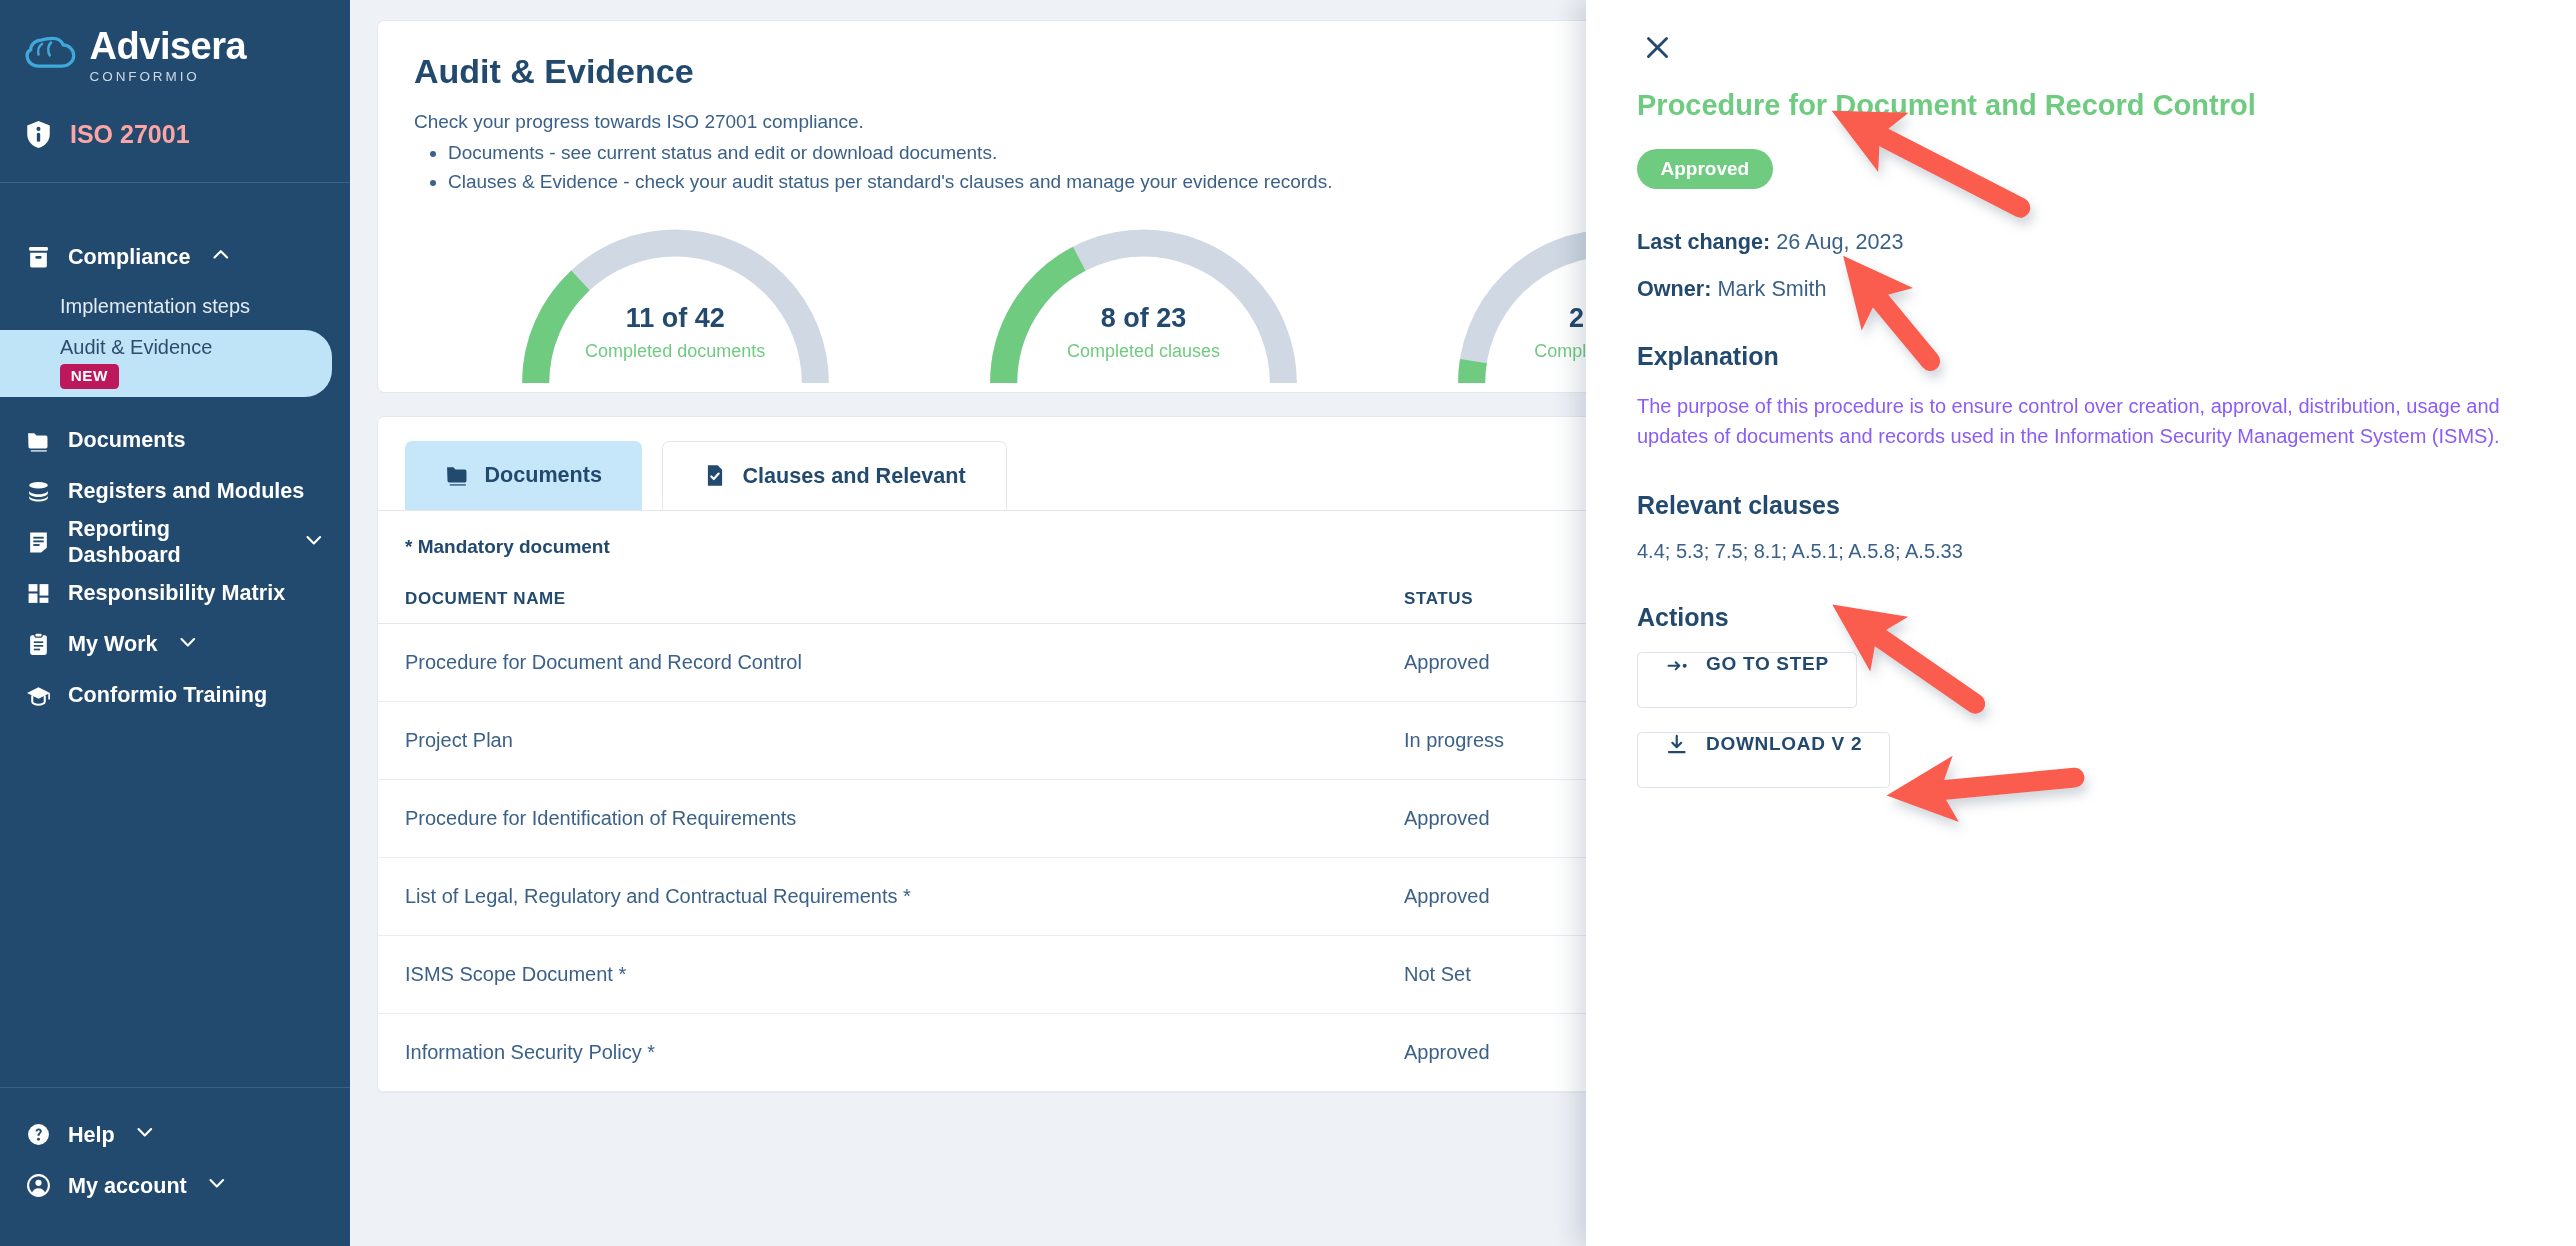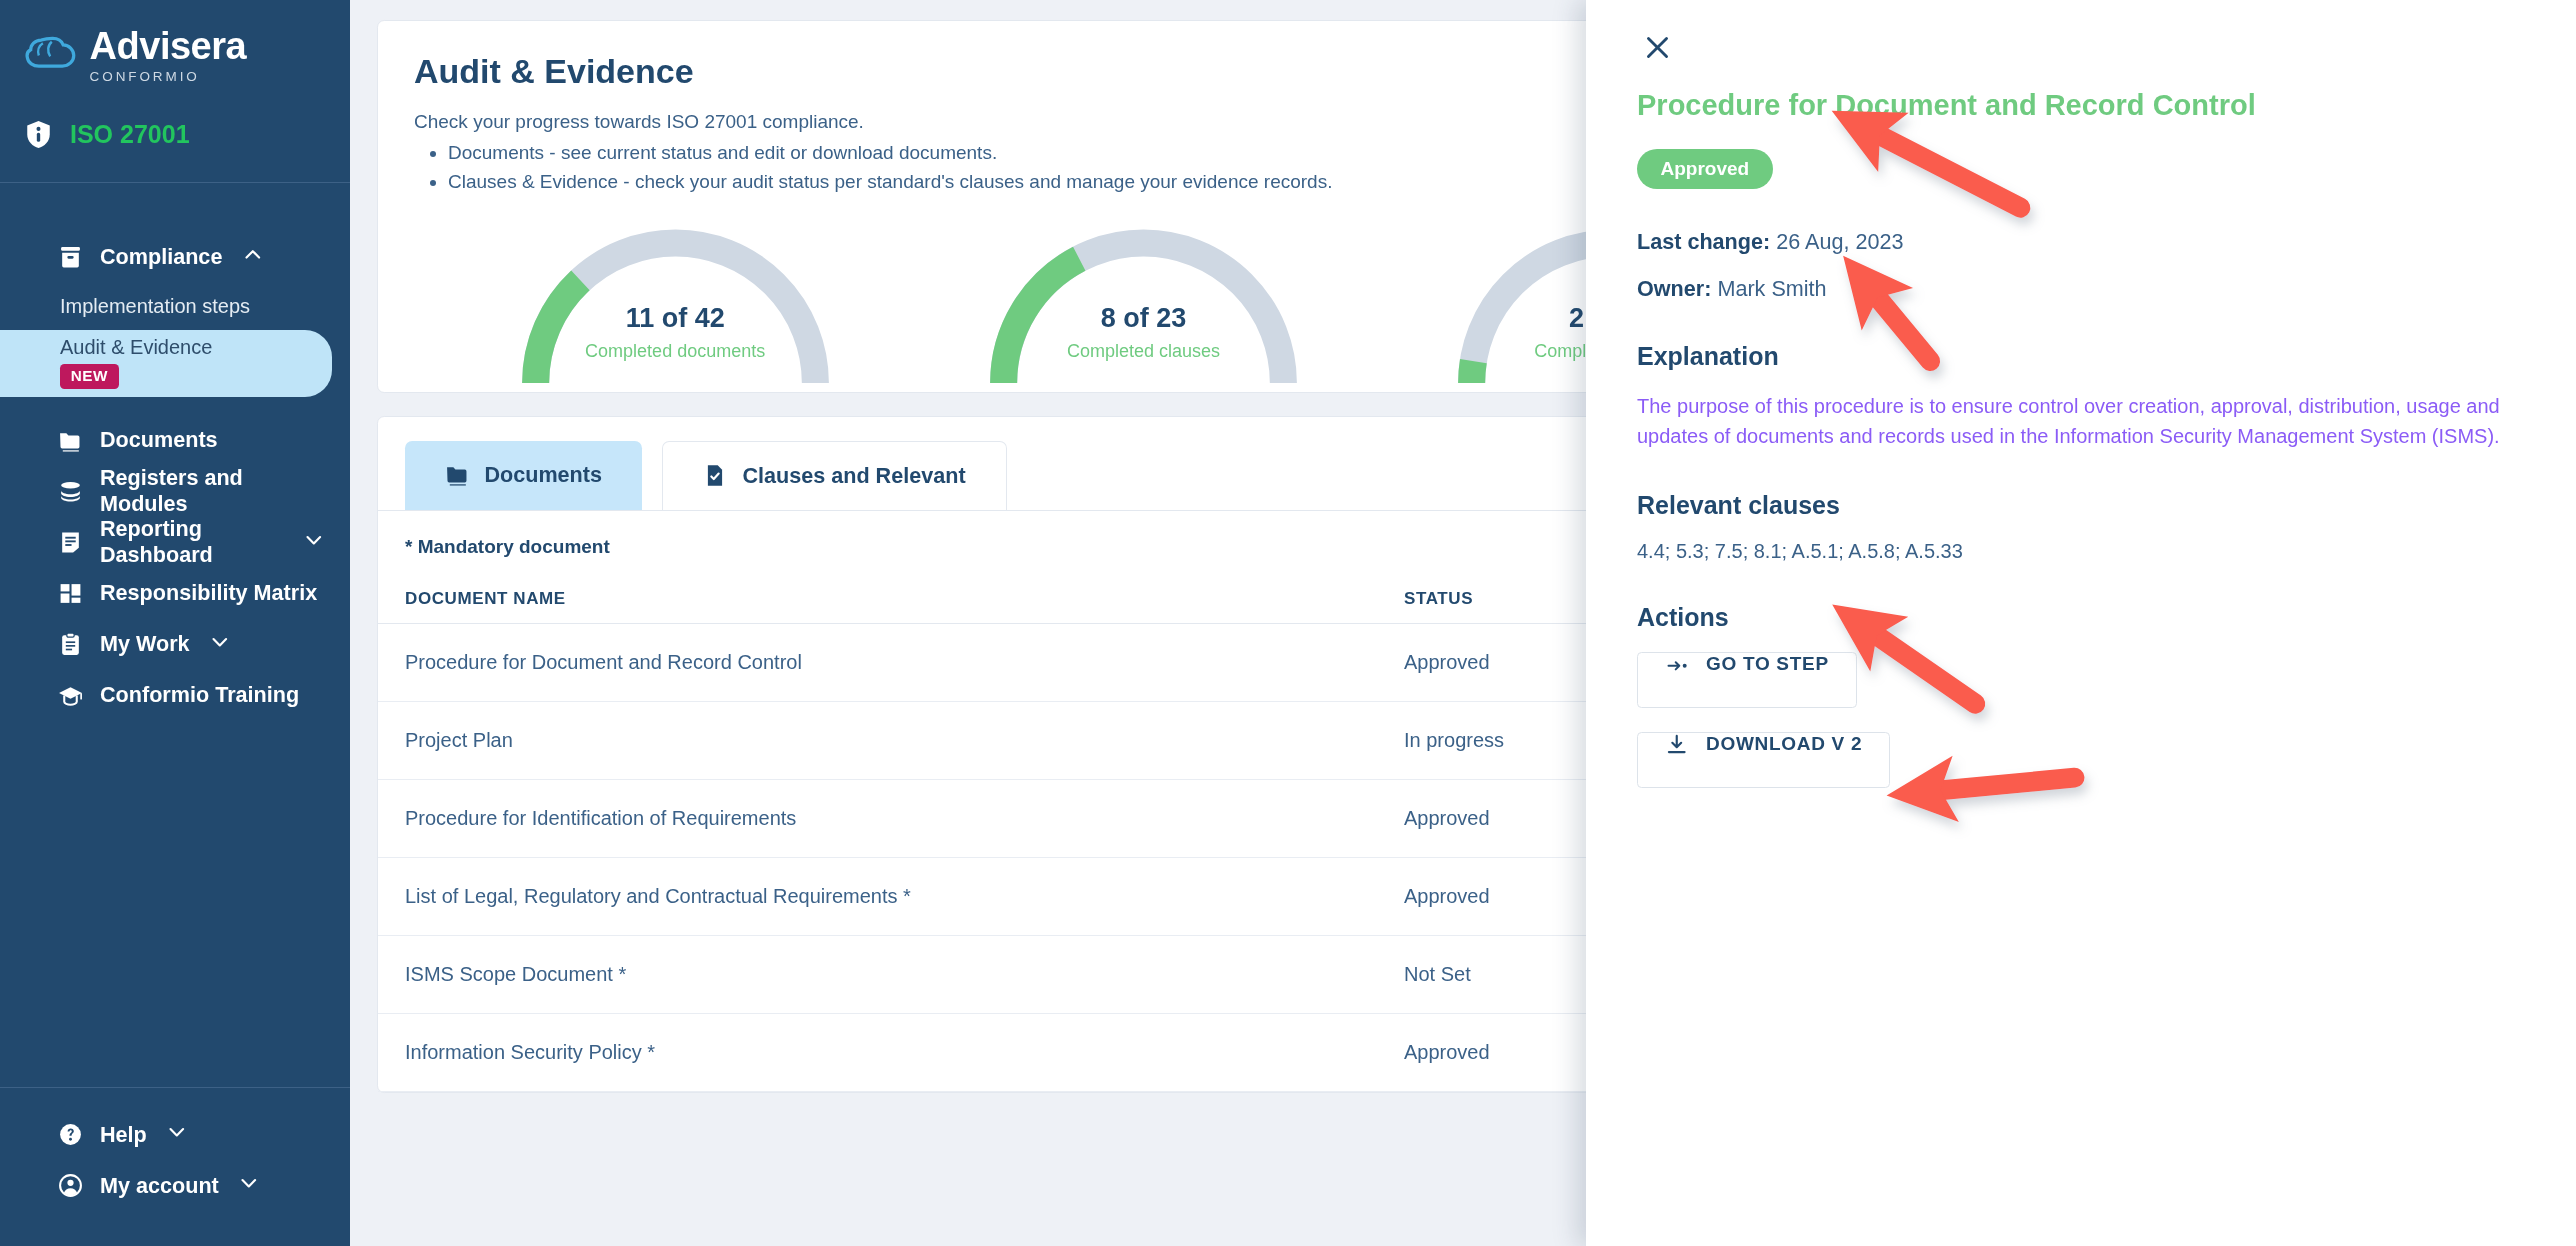--- a/index.html
+++ b/index.html
@@ -25,31 +25,30 @@
   .brand-logo { width: 52px; height: 49px; flex: none; }
   .brand-text { display: flex; flex-direction: column; line-height: 1; }
   .brand-name { color: #ffffff; font-size: 38px; font-weight: bold; letter-spacing: -0.5px; }
   .brand-sub { color: #ced9e4; font-size: 13.5px; letter-spacing: 2.9px; margin-top: 4.5px; }
 
   .std-row {
     display: flex; align-items: center; gap: 18px;
     padding: 0 25px 32px 25px;
   }
   .std-row .ic { width: 27px; height: 31px; flex: none; }
-  .std-label { color: #22c55e; font-size: 25px; font-weight: bold; }
+  .std-label { color: #fca5a5; font-size: 25px; font-weight: bold; }
 
   .divider { height: 0.9px; background: #3d6186; margin: 0; }
 
   .nav { padding-top: 31px; flex: 1; }
   .nav-item {
     display: flex; align-items: center; gap: 16px;
     padding: 0 25px; height: 51px;
     color: #ffffff; font-size: 21.6px; font-weight: bold;
     cursor: pointer;
-    margin-left: 32px;
   }
   .nav-item .ic { width: 27px; height: 27px; flex: none; display:flex; align-items:center; justify-content:center;}
   .nav-item .chev { margin-left: 3.6px; }
   .sub-item {
     display: flex; align-items: center;
     margin: 0 18px 0 0;
     padding-left: 60px; height: 47px;
     color: #e4ecf3; font-size: 20px; font-weight: normal;
     cursor: pointer; border-radius: 0 27px 27px 0;
   }

